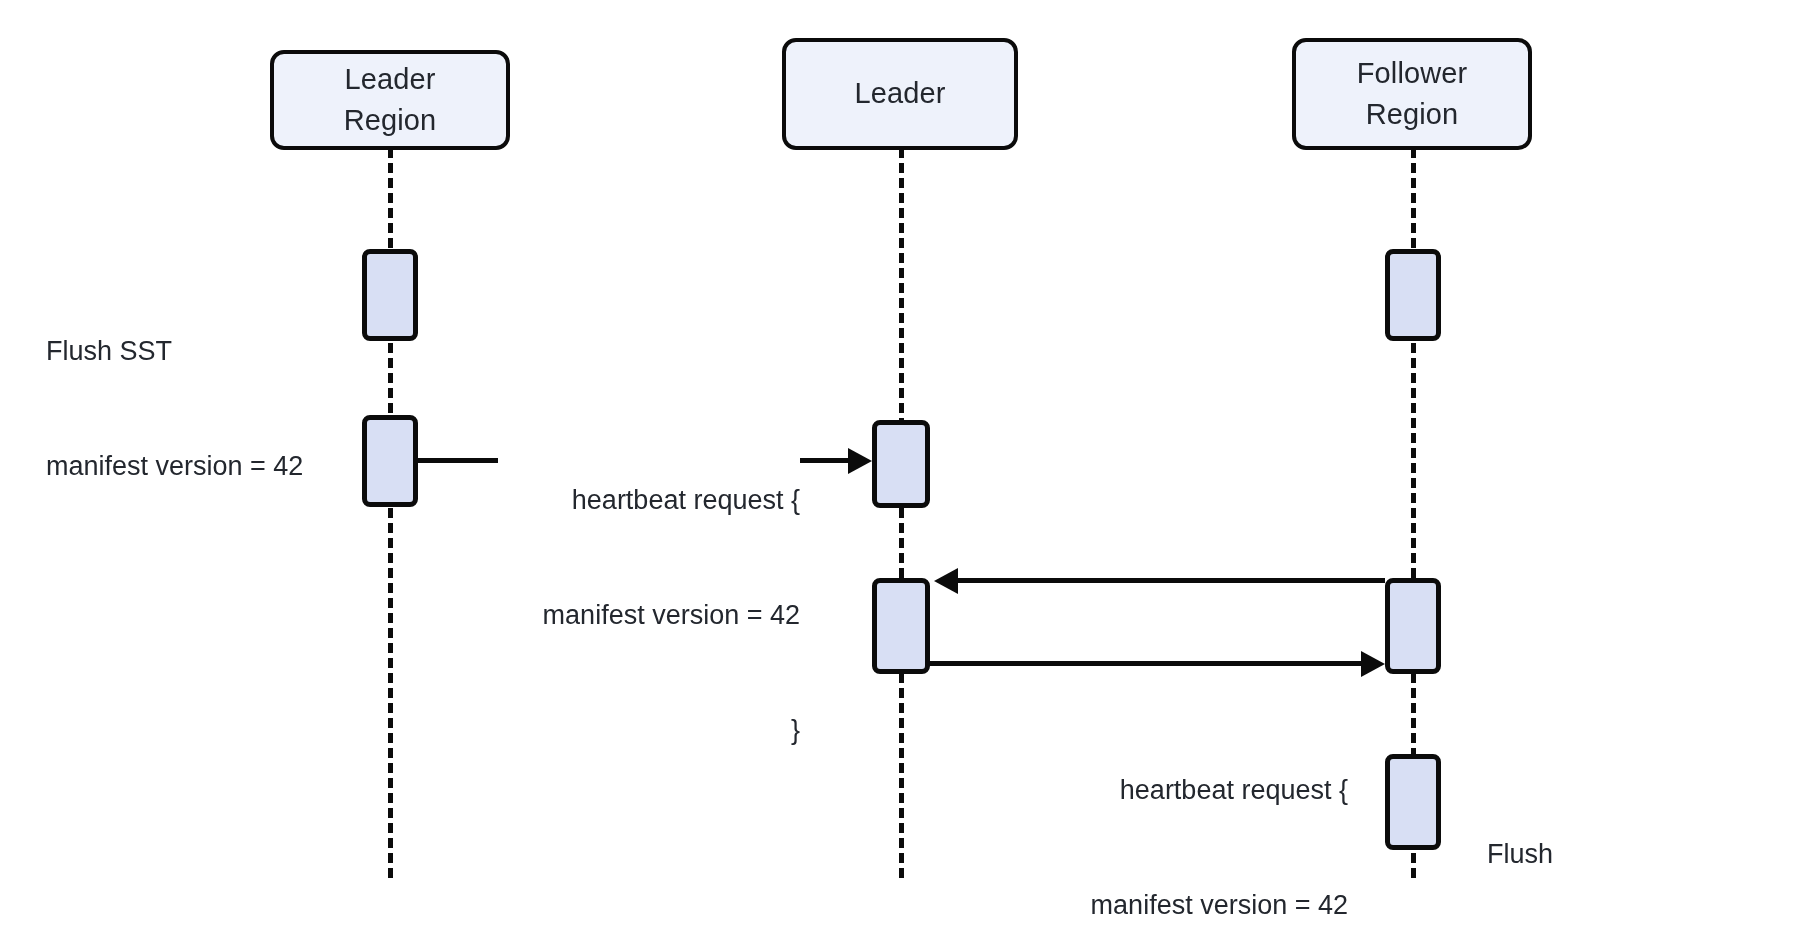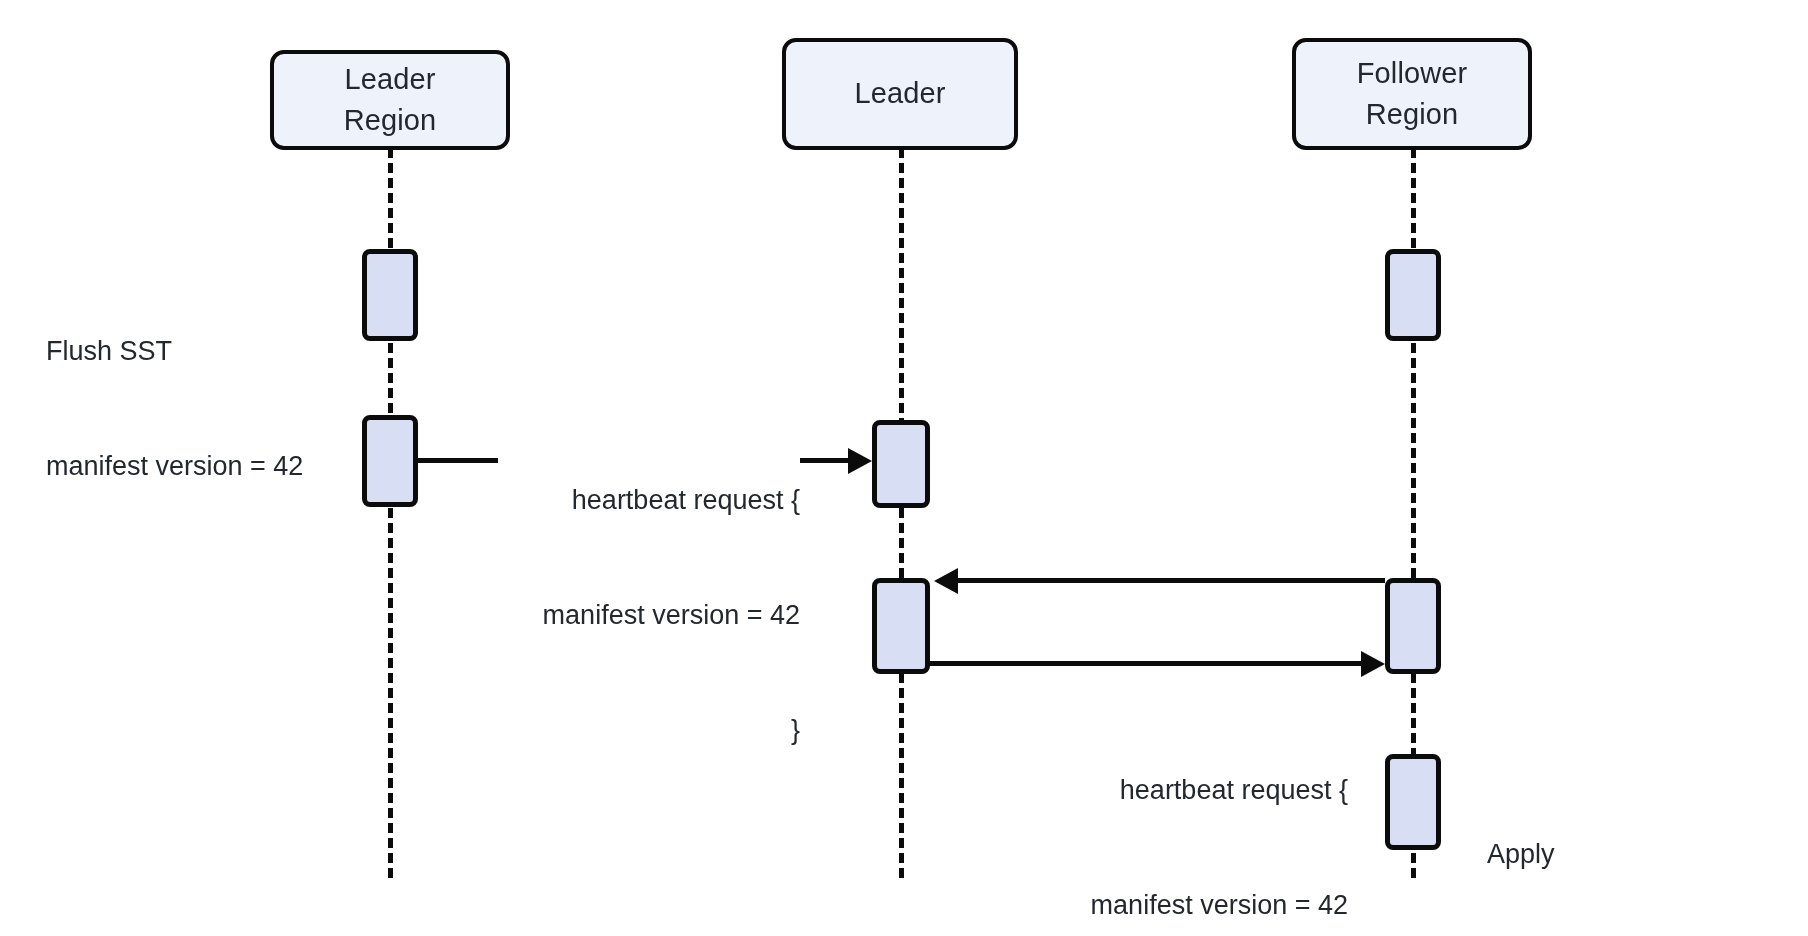--- a/index.html
+++ b/index.html
@@ -131,17 +131,17 @@
     
   </div>
 
   <div class="label left" style="left:46px; top:255px; width:320px;">
     <span class="tline">Flush SST</span>
     <span class="tline">manifest version = 42</span>
   </div>
 
 
   <div class="label left" style="left:1487px; top:758px; width:300px;">
-    <span class="tline">Apply</span>
+    <span class="tline">Flush</span>
     
   </div>
 
 </div>
 
 </body></html>

